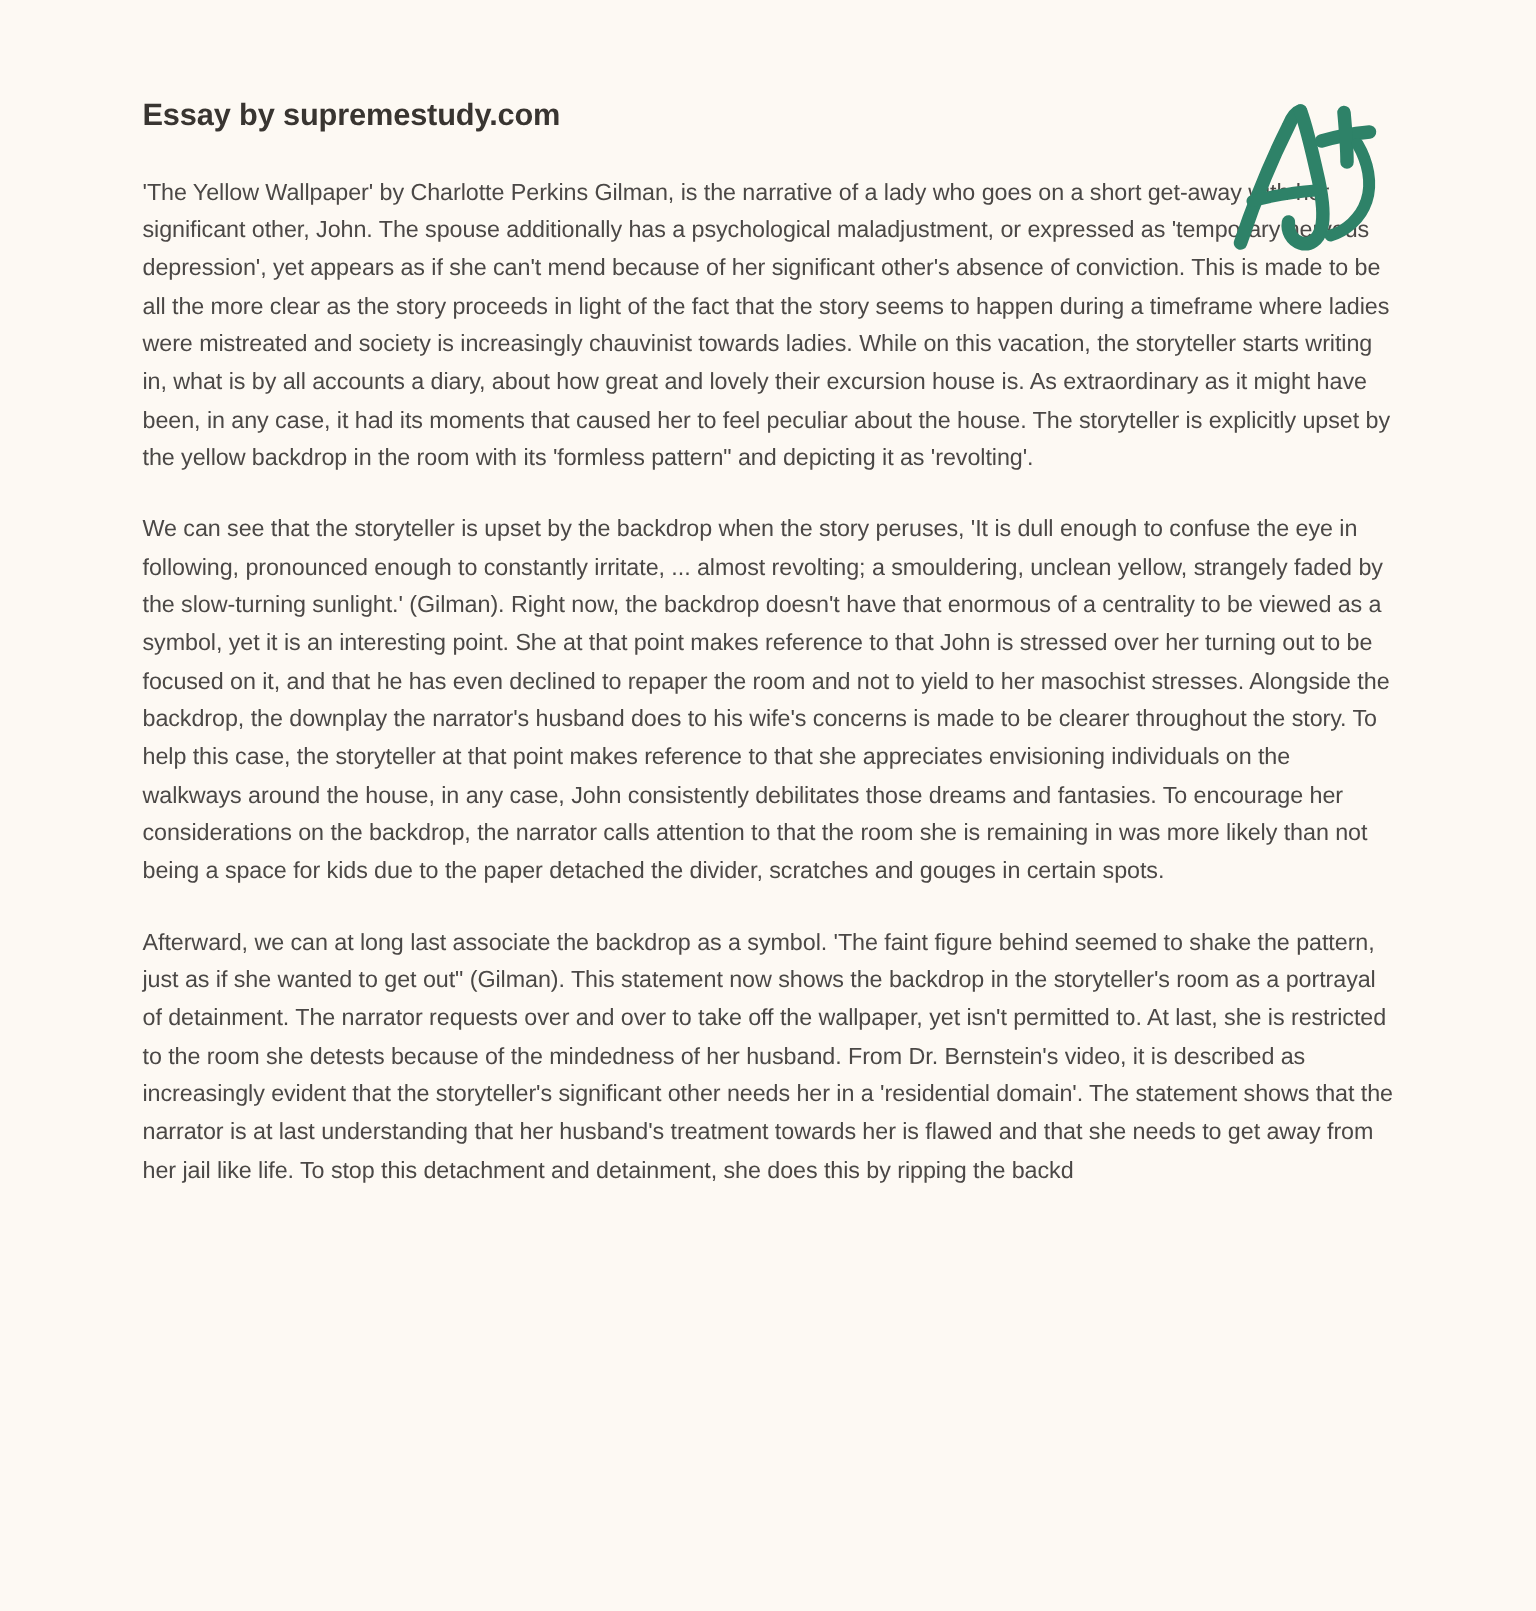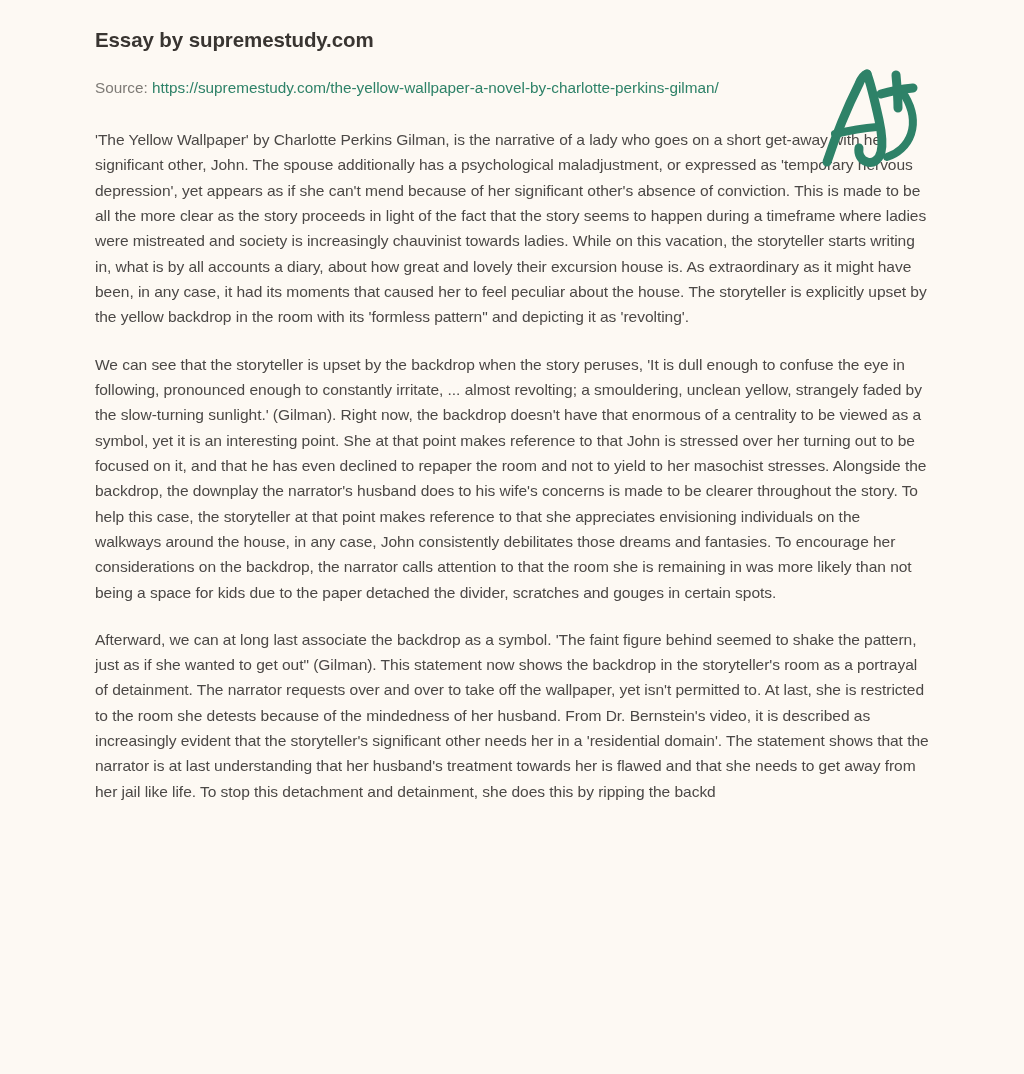--- a/index.html
+++ b/index.html
@@ -20,21 +20,21 @@
     position: relative;
     width: 1024px;
     height: 1074px;
     box-sizing: border-box;
     padding: 0 95px;
   }
 
   
   .header {
     position: relative;
-    padding-top: 27px;
+    padding-top: 64px;
   }
 
   .brand-line {
     font-size: 20.5px;
     font-weight: bold;
     color: #393531;
     letter-spacing: -0.1px;
     line-height: 1.25;
     margin: 0;
     max-width: 700px;
@@ -100,23 +100,20 @@
 </style>
 </head>
 <body>
 
 <div class="page">
 
   <div class="header">
 
     <div class="brand-line">Essay by supremestudy.com</div>
 
-    <div class="source-line">
-      <span class="source-label">Source: </span><a class="source-url" href="#">https://supremestudy.com/the-yellow-wallpaper-a-novel-by-charlotte-perkins-gilman/</a>
-    </div>
 
     <svg class="logo" viewBox="0 0 118 110" aria-hidden="true">
       <g fill="none" stroke="#2e8268" stroke-linecap="round" stroke-linejoin="round">
 
         <path d="M16 100 C 24 76, 36 46, 48 22 C 50 17, 53 13, 56 12" stroke-width="9"></path>
 
         <path d="M56 12 C 60 22, 64 40, 68 58 C 71 72, 72 82, 70 90
                  C 68 98, 62 102, 56 100 C 50 98, 47 92, 48 86" stroke-width="9"></path>
 
         <path d="M24 72 C 36 69, 52 66, 66 65" stroke-width="8"></path>

